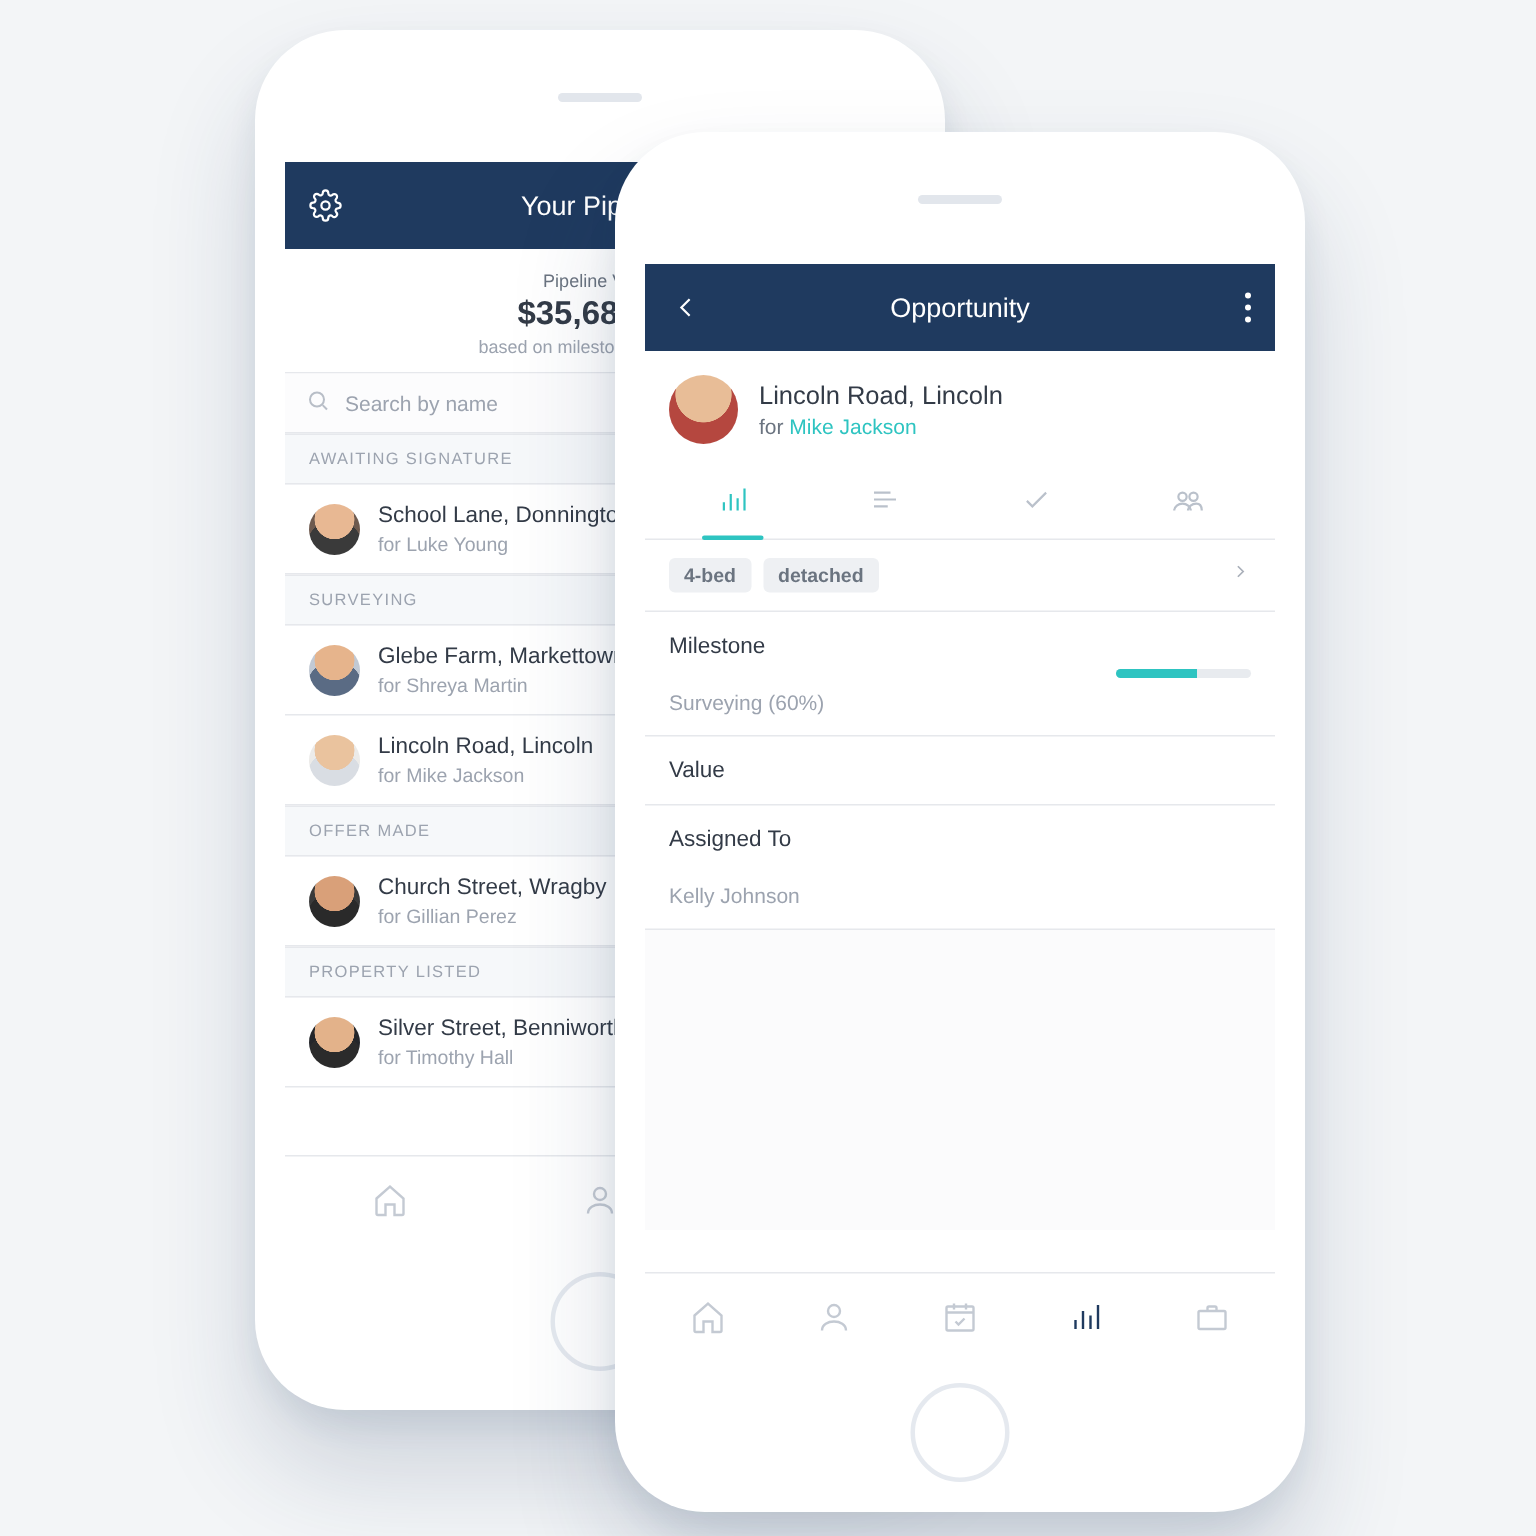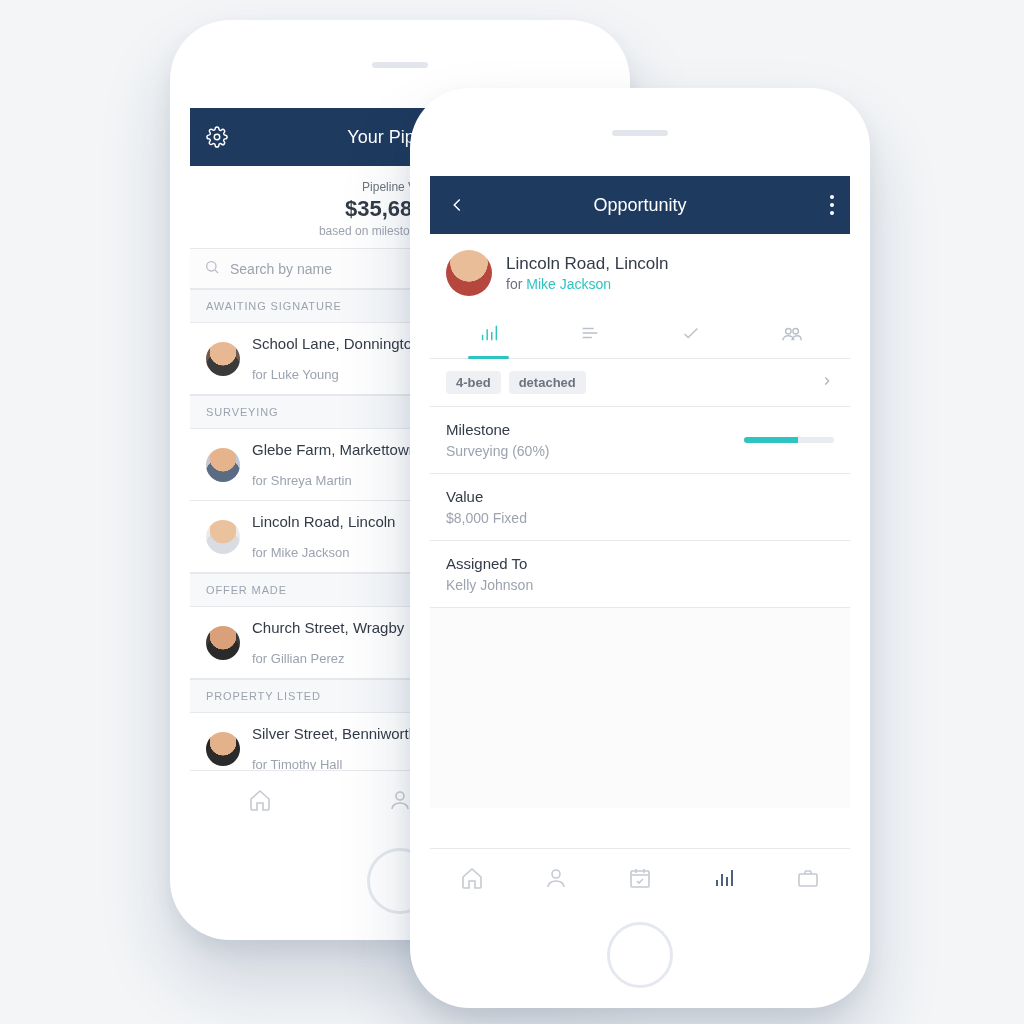--- a/index.html
+++ b/index.html
@@ -92,21 +92,21 @@
 
   .row {
     display: flex; align-items: center; gap: 12px;
     padding: 12px 16px; border-bottom: 1px solid var(--divider);
   }
   .avatar {
     width: 34px; height: 34px; border-radius: 50%; background: #cfd6de; flex: 0 0 34px;
     background-size: cover; background-position: center;
   }
   .row .txt .t1 { font-size: 15px; color: var(--text-dark); line-height: 1.2; }
-  .row .txt .t2 { font-size: 13px; color: var(--text-light); margin-top: 14px; }
+  .row .txt .t2 { font-size: 13px; color: var(--text-light); margin-top: 2px; }
 
   
   .opp-header { display:flex; align-items:center; gap:14px; padding:16px; }
   .opp-avatar { width: 46px; height: 46px; border-radius: 50%; background:#e2c1a4; background-size:cover; background-position:center; }
   .opp-title { font-size:17px; font-weight:500; }
   .opp-sub   { font-size:14px; color: var(--text-mid); margin-top:2px; }
   .opp-sub .lnk { color: var(--teal); }
 
   .tabs { display:flex; justify-content:space-around; align-items:center;
     border-bottom:1px solid var(--divider); padding: 0 8px; }
@@ -115,21 +115,21 @@
   .tab.active svg { stroke: var(--teal); }
   .tab.active::after { content:""; position:absolute; left:30%; right:30%; bottom:-1px; height:3px; background:var(--teal); border-radius:2px; }
 
   .chiprow { display:flex; align-items:center; padding:12px 16px; border-bottom:1px solid var(--divider); gap:8px; }
   .chip { background: var(--chip-bg); color: var(--text-mid); font-size:13px; padding:4px 10px; border-radius:4px;font-weight:bold; }
   .chev { margin-left:auto; }
   .chev svg { width:14px; height:14px; stroke:#aab0ba; fill:none; stroke-width:2; }
 
   .field { padding:14px 16px; border-bottom:1px solid var(--divider); }
   .field .lbl { font-size:15px; color: var(--text-dark); }
-  .field .val { font-size:14px; color: var(--text-light); margin-top:5px; }
+  .field .val { font-size:14px; color: var(--text-light); margin-top:21px; }
   .field .line { display:flex; align-items:center; justify-content:space-between; }
   .progress { width:90px; height:6px; background:#e8ebef; border-radius:4px; overflow:hidden; }
   .progress .bar { height:100%; background: var(--teal); width:60%; }
 
   .tabbar {
     position:absolute; left:20px; right:20px; height:58px;
     display:flex; justify-content:space-around; align-items:center;
     border-top:1px solid var(--divider); background:#fff;
   }
   .phone.back .tabbar { bottom: 112px; }
@@ -330,21 +330,20 @@
             <div class="val">Surveying (60%)</div>
           </div>
           <div class="progress">
               <div class="bar" style="width:60%"></div>
             </div>
         </div>
       </div>
 
       <div class="field">
         <div class="lbl">Value</div>
-        <div class="val">$8,000 Fixed</div>
       </div>
 
       <div class="field">
         <div class="lbl">Assigned To</div>
         <div class="val">Kelly Johnson</div>
       </div>
 
       <div style="height:200px;background:#fbfbfc;"></div>
 
     </div>

